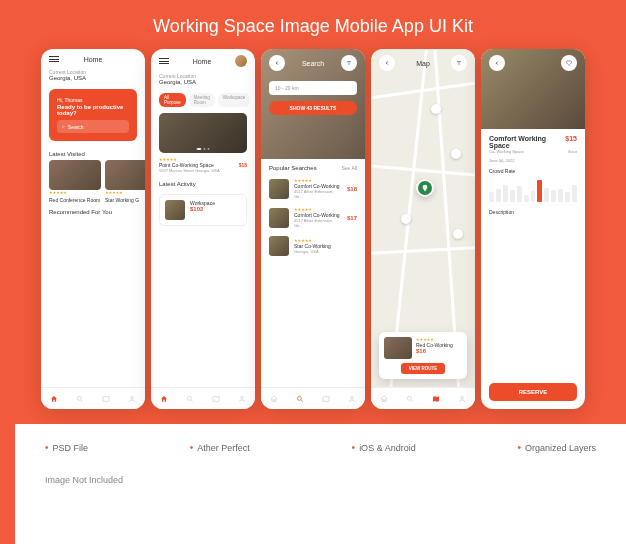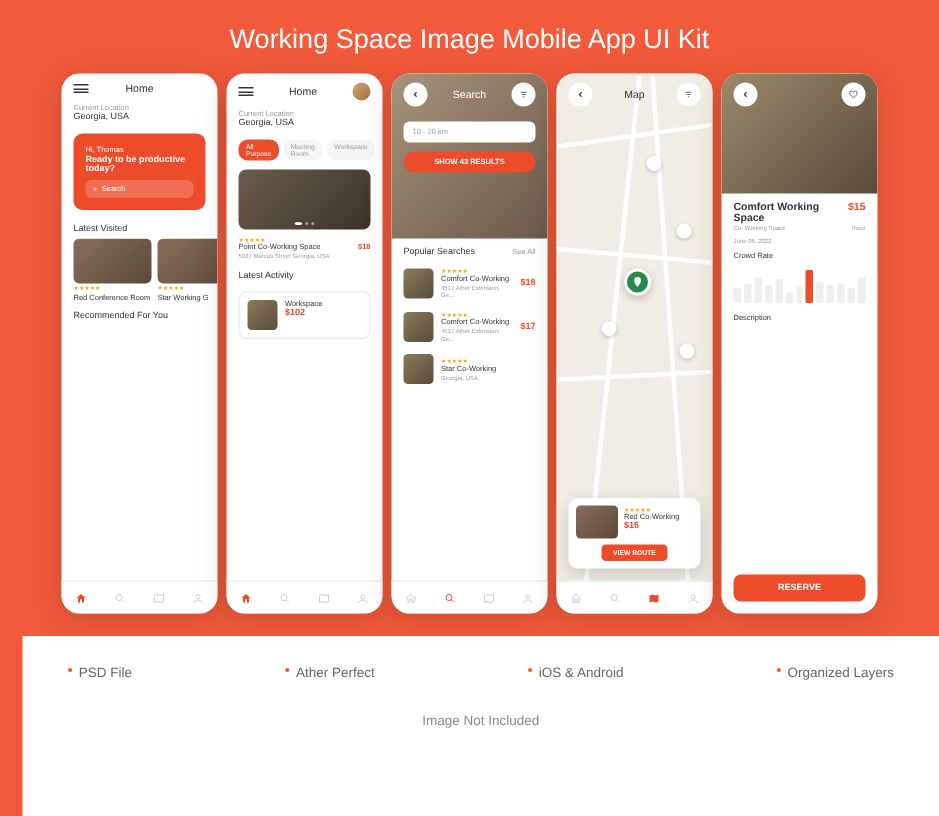--- a/index.html
+++ b/index.html
@@ -65,21 +65,21 @@
 .detail-sub { font-size: 4px; color: #999; margin-bottom: 4px; }
 .detail-label { font-size: 5px; color: #333; font-weight: 500; margin-top: 5px; margin-bottom: 2px; }
 .chart { display: flex; gap: 2px; align-items: flex-end; height: 28px; padding: 2px 0; }
 .bar { flex: 1; background: #eee; border-radius: 1px; }
 .bar.active { background: #ed4c2a; }
 .reserve-btn { position: absolute; bottom: 8px; left: 8px; right: 8px; background: #ed4c2a; color: #fff; text-align: center; padding: 6px; border-radius: 5px; font-size: 6px; font-weight: 600; }
 .features-band { position: absolute; bottom: 0; left: 0; right: 0; height: 120px; background: #fff; padding: 18px 30px 0; margin-left: 15px; }
 .features-row { display: flex; justify-content: space-between; font-size: 9px; color: #666; margin-bottom: 22px; }
 .feature { display: flex; align-items: center; gap: 4px; }
 .feature::before { content: '•'; color: #f15a3a; font-size: 10px; }
-.disclaimer { text-align: center; font-size: 9px; color: #888; }
+.disclaimer { font-size: 9px; color: #888; }
 .content-area { position: absolute; top: 110px; left: 0; right: 0; }
 .stars-row { font-size: 4px; color: #f5a623; }
 .below-card { font-size: 5px; color: #333; padding: 2px 8px; }
 .small-price { font-size: 5px; color: #ed4c2a; font-weight: 600; margin-left: 8px; }
 </style>
 </head>
 <body>
 
 <div class="container">
   <div class="title">Working Space Image Mobile App UI Kit</div>

